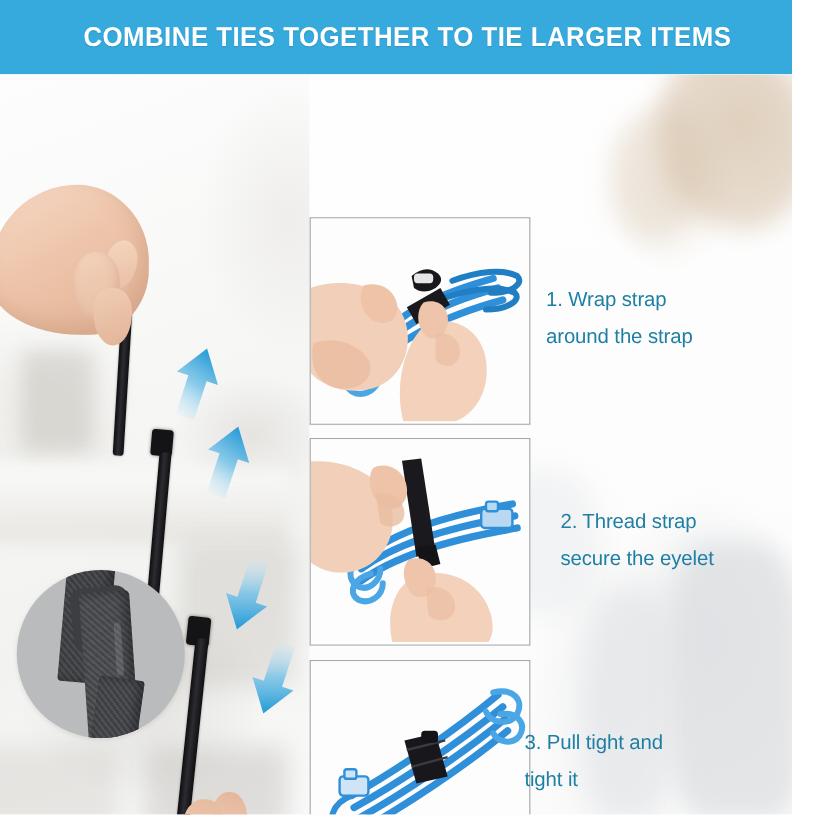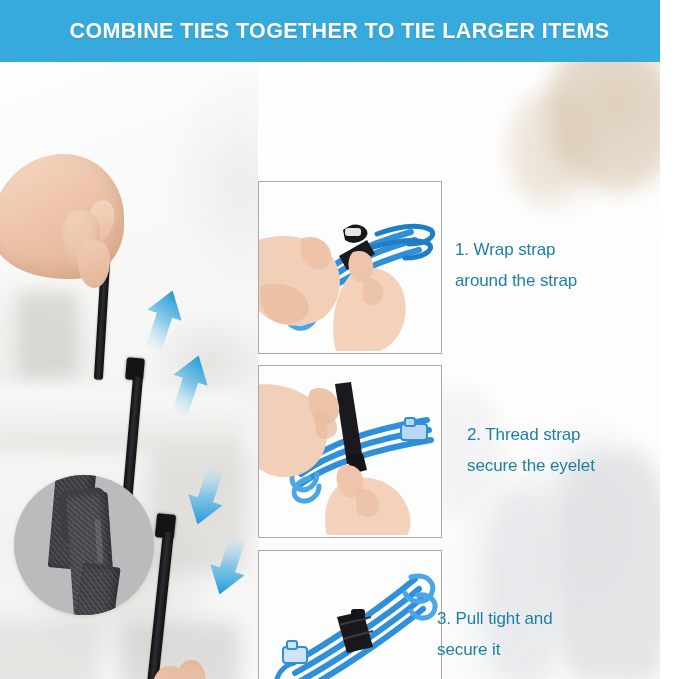--- a/index.html
+++ b/index.html
@@ -394,17 +394,17 @@
     <div class="step-text t1">
       <span class="ln">1. Wrap strap</span>
       <span class="ln">around the strap</span>
     </div>
     <div class="step-text t2">
       <span class="ln">2. Thread strap</span>
       <span class="ln">secure the eyelet</span>
     </div>
     <div class="step-text t3">
       <span class="ln">3. Pull tight and</span>
-      <span class="ln">secure it</span>
+      <span class="ln">tight it</span>
     </div>
 
   </div>
 </div>
 
 </body></html>

